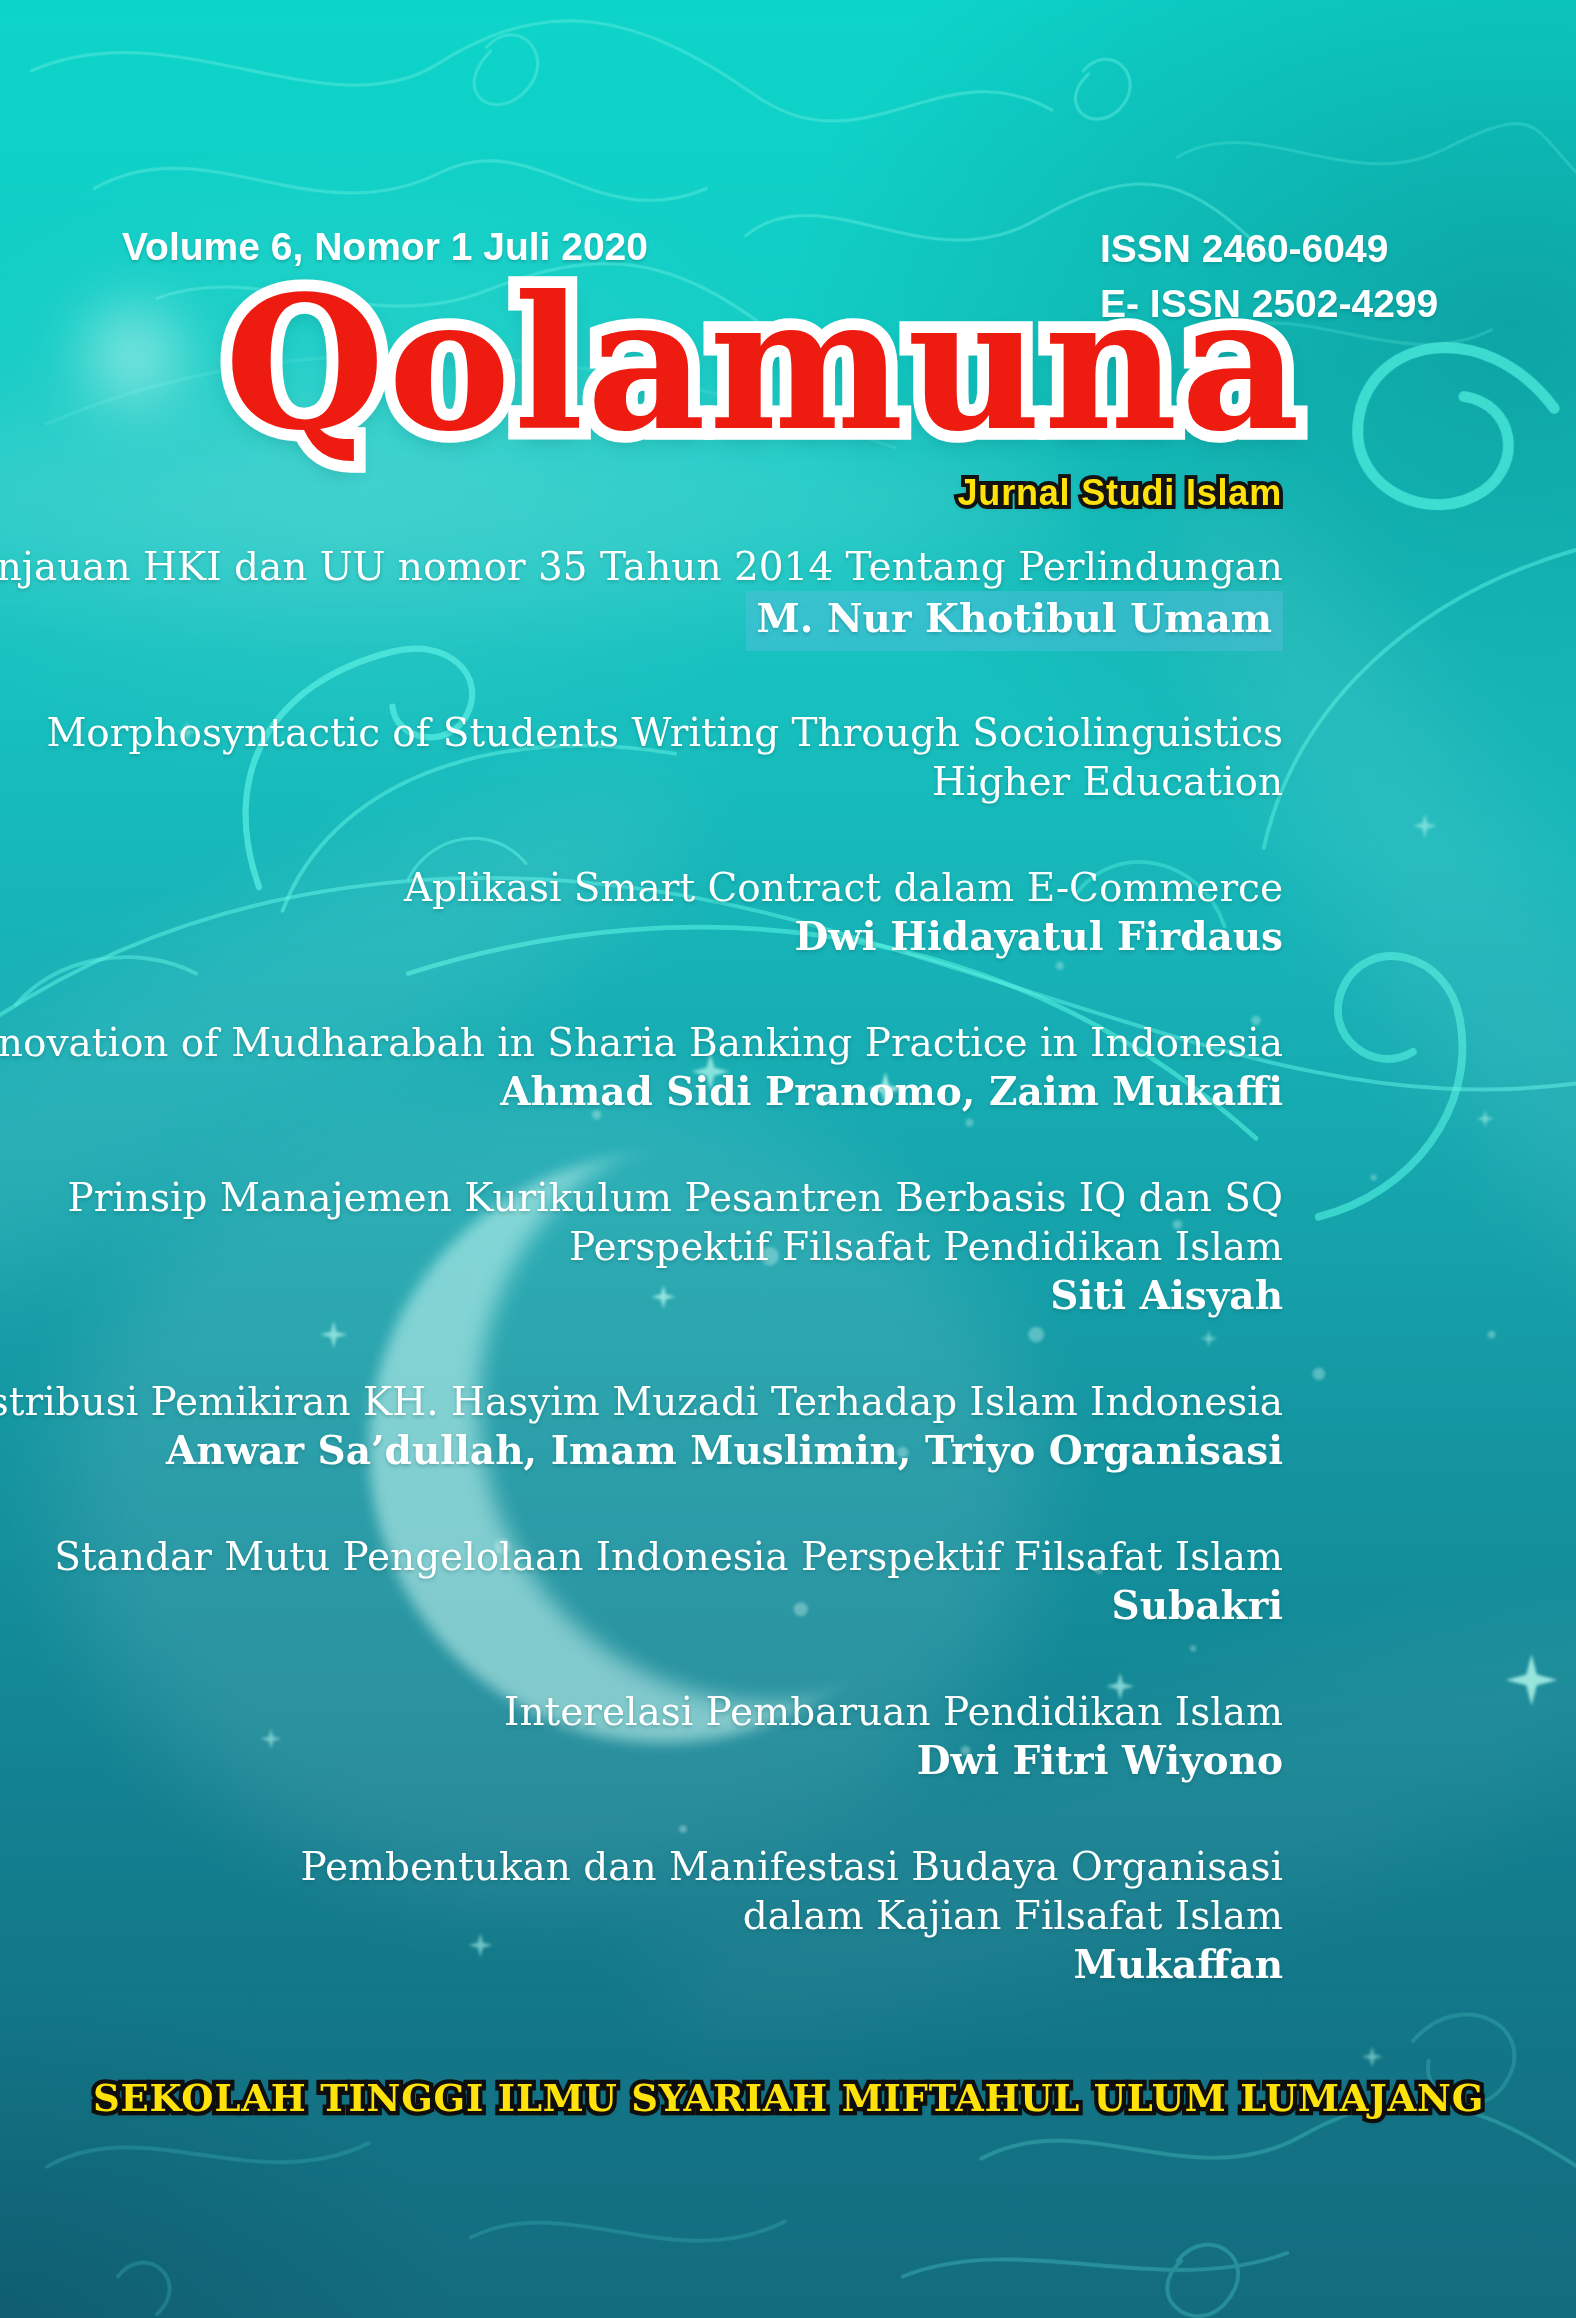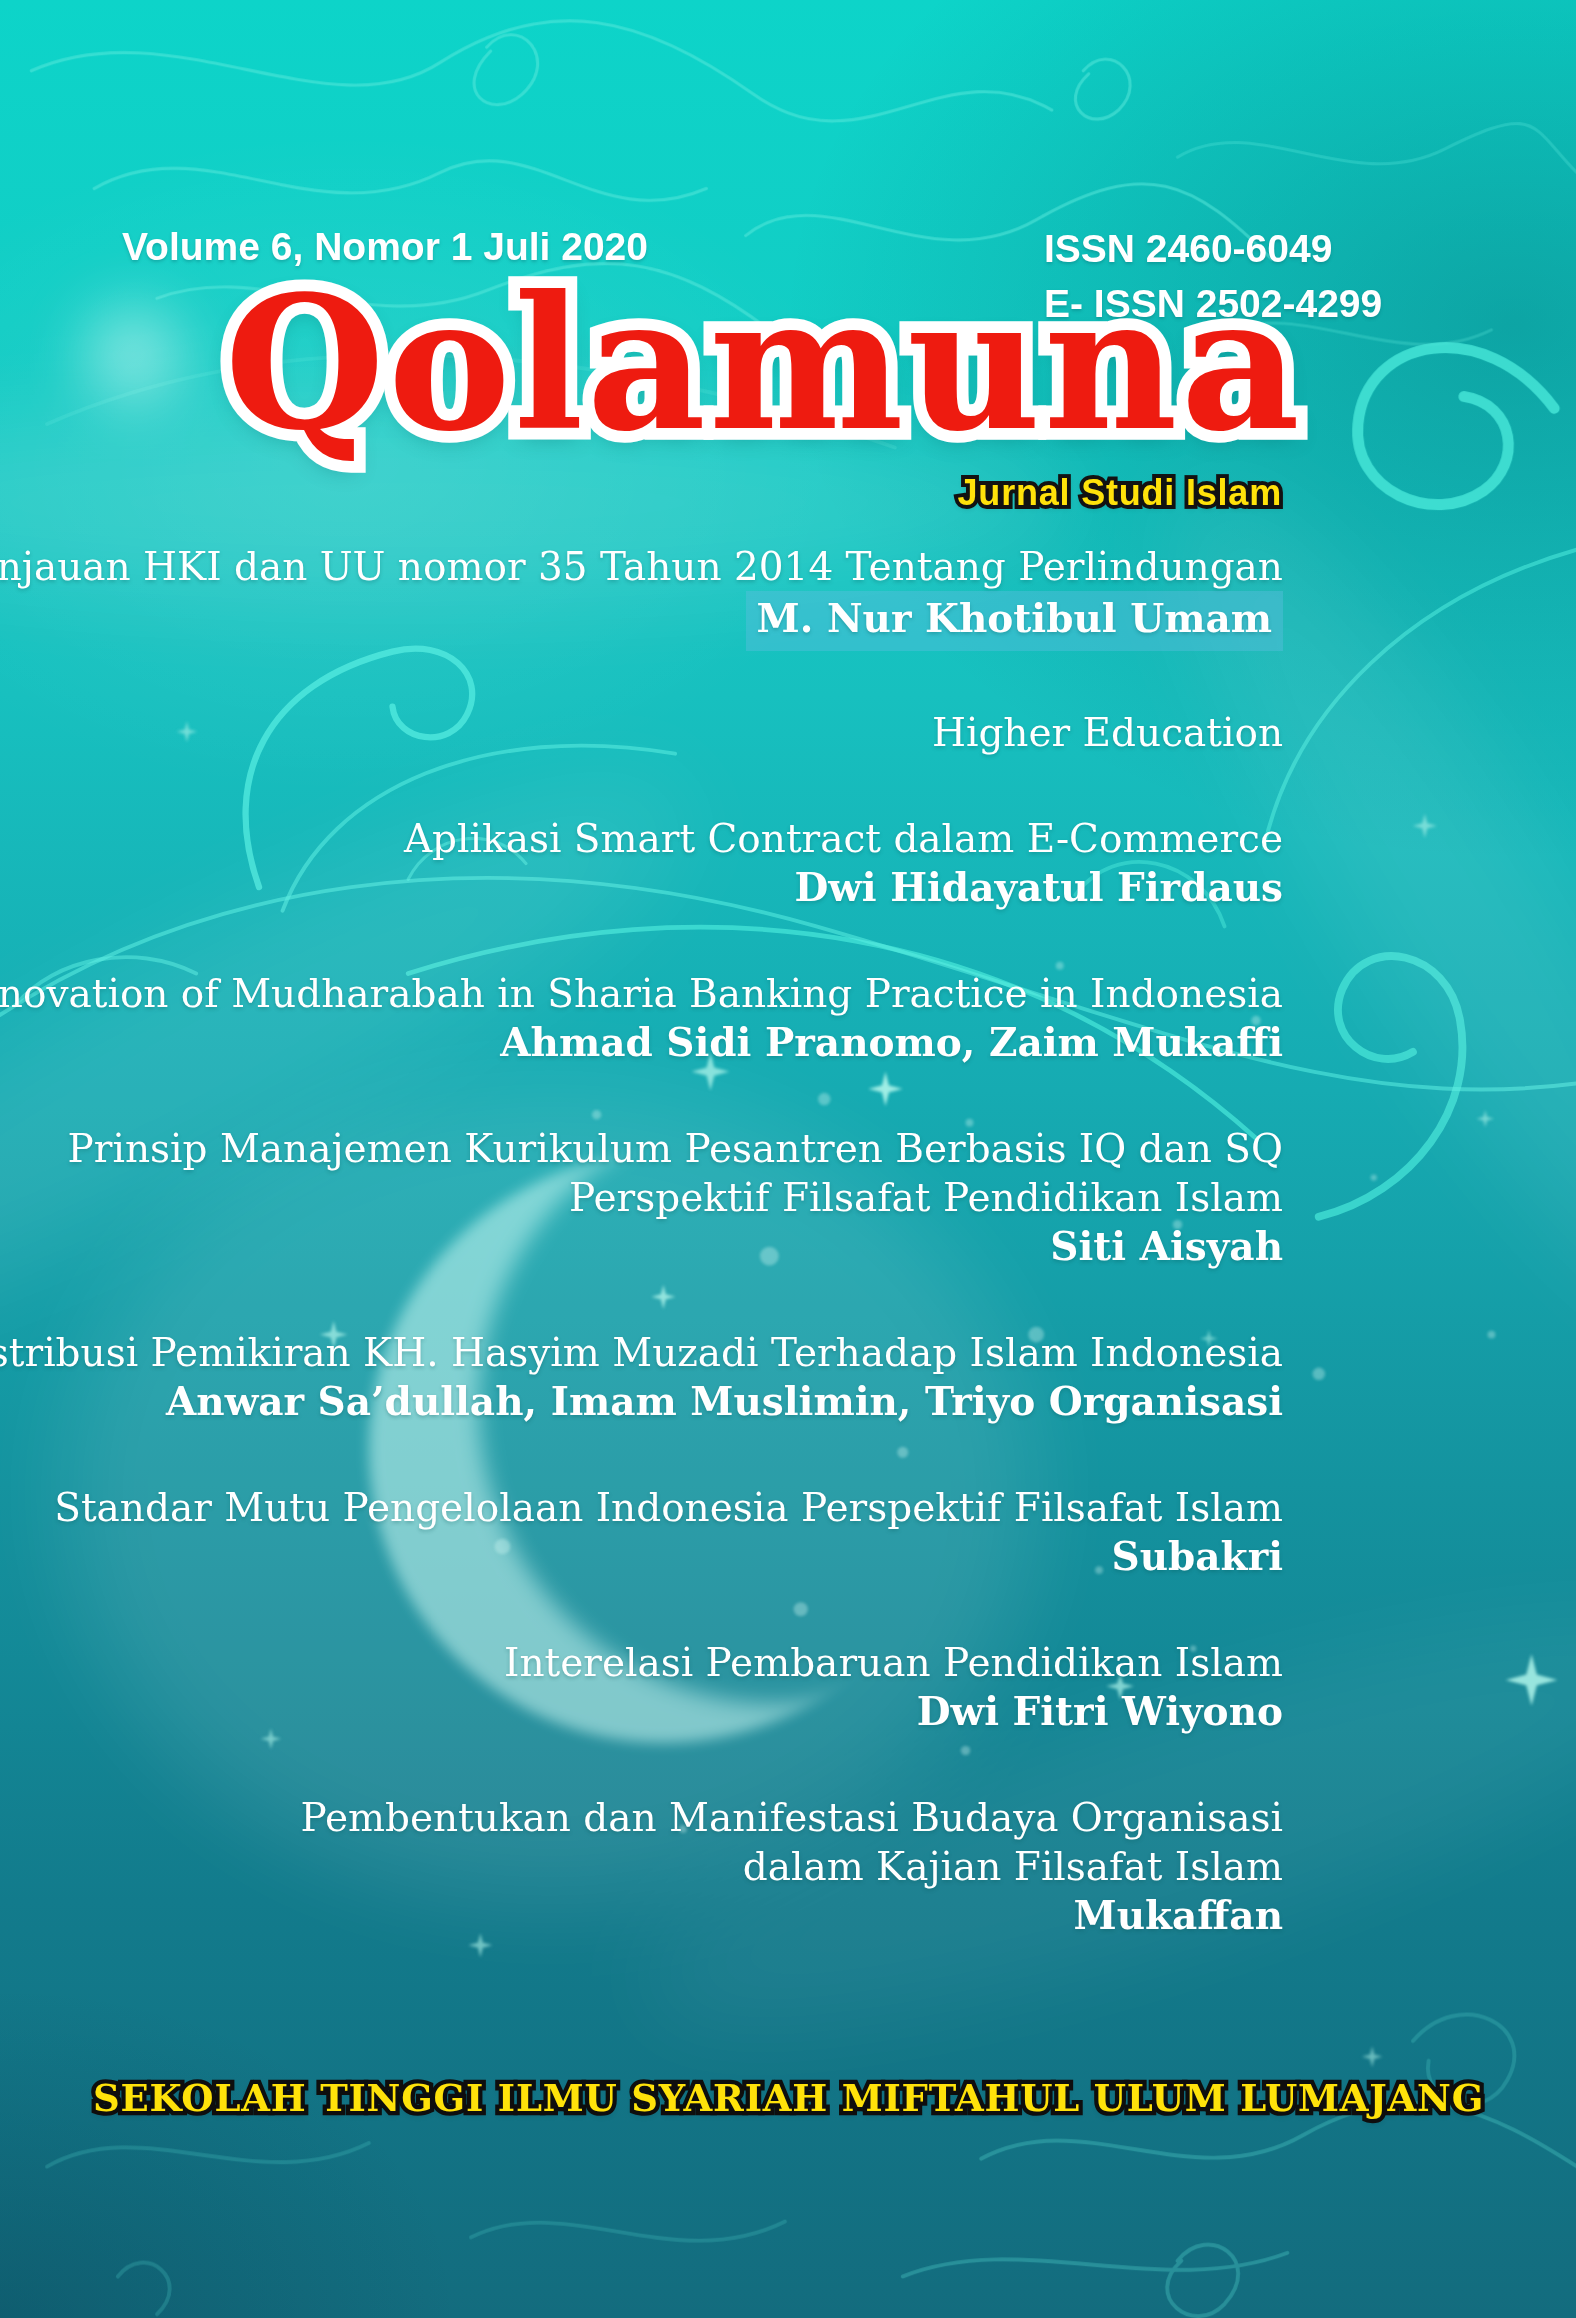--- a/index.html
+++ b/index.html
@@ -9,21 +9,21 @@
       radial-gradient(1177px 863px at 96% 14%, rgba(0,60,80,.28), transparent 62%),
       radial-gradient(863px 549px at 22% 20%, rgba(255,255,255,.10), transparent 60%),
       radial-gradient(706px 510px at 0% 100%, rgba(0,40,60,.22), transparent 65%),
       linear-gradient(180deg,#0dd4c9 0%,#12cdc5 14%,#17c0bf 30%,#16abb2 47%,#14939f 64%,#127b8c 82%,#136c7e 100%); text-decoration: underline;}
   .deco{position:absolute;left:0;top:0;z-index:0;}
   .content{position:absolute;inset:0;z-index:2;}
 
   .volume{position:absolute;left:122px;top:224px;
     font:700 39px/46px "Liberation Sans",sans-serif;color:#fff;
     text-shadow:0 1.6px 3.1px rgba(0,70,80,.25);}
-  .issn-block{position:absolute;left:1044px;top:221px;
+  .issn-block{position:absolute;left:1100px;top:221px;
     font:700 39px/55px "Liberation Sans",sans-serif;color:#fff;
     text-shadow:0 1.6px 3.1px rgba(0,70,80,.25);}
 
   .outlined{position:relative;z-index:0;}
   .outlined::before{content:attr(data-text);position:absolute;inset:0;z-index:-1;}
 
   .journal-title{position:absolute;right:274px;top:265px;
     font:700 184px/196px "DejaVu Serif",serif;letter-spacing:3.1px;
     color:var(--accent_red,#ee1b10);white-space:nowrap;}
   .journal-title::before{
@@ -186,20 +186,21 @@
     <div class="articles">
   <div class="article">
     <div class="title-lines">
             <div class="title-line">Tinjauan HKI dan UU nomor 35 Tahun 2014 Tentang Perlindungan</div>
           </div>
     <div class="authors hl">M. Nur Khotibul Umam</div>
   </div>
 
   <div class="article">
     <div class="title-lines">
+            <div class="title-line">Morphosyntactic of Students Writing Through Sociolinguistics</div>
             <div class="title-line">Higher Education</div>
           </div>
   </div>
 
   <div class="article">
     <div class="title-lines">
             <div class="title-line">Aplikasi Smart Contract dalam E-Commerce</div>
           </div>
     <div class="authors">Dwi Hidayatul Firdaus</div>
   </div>

